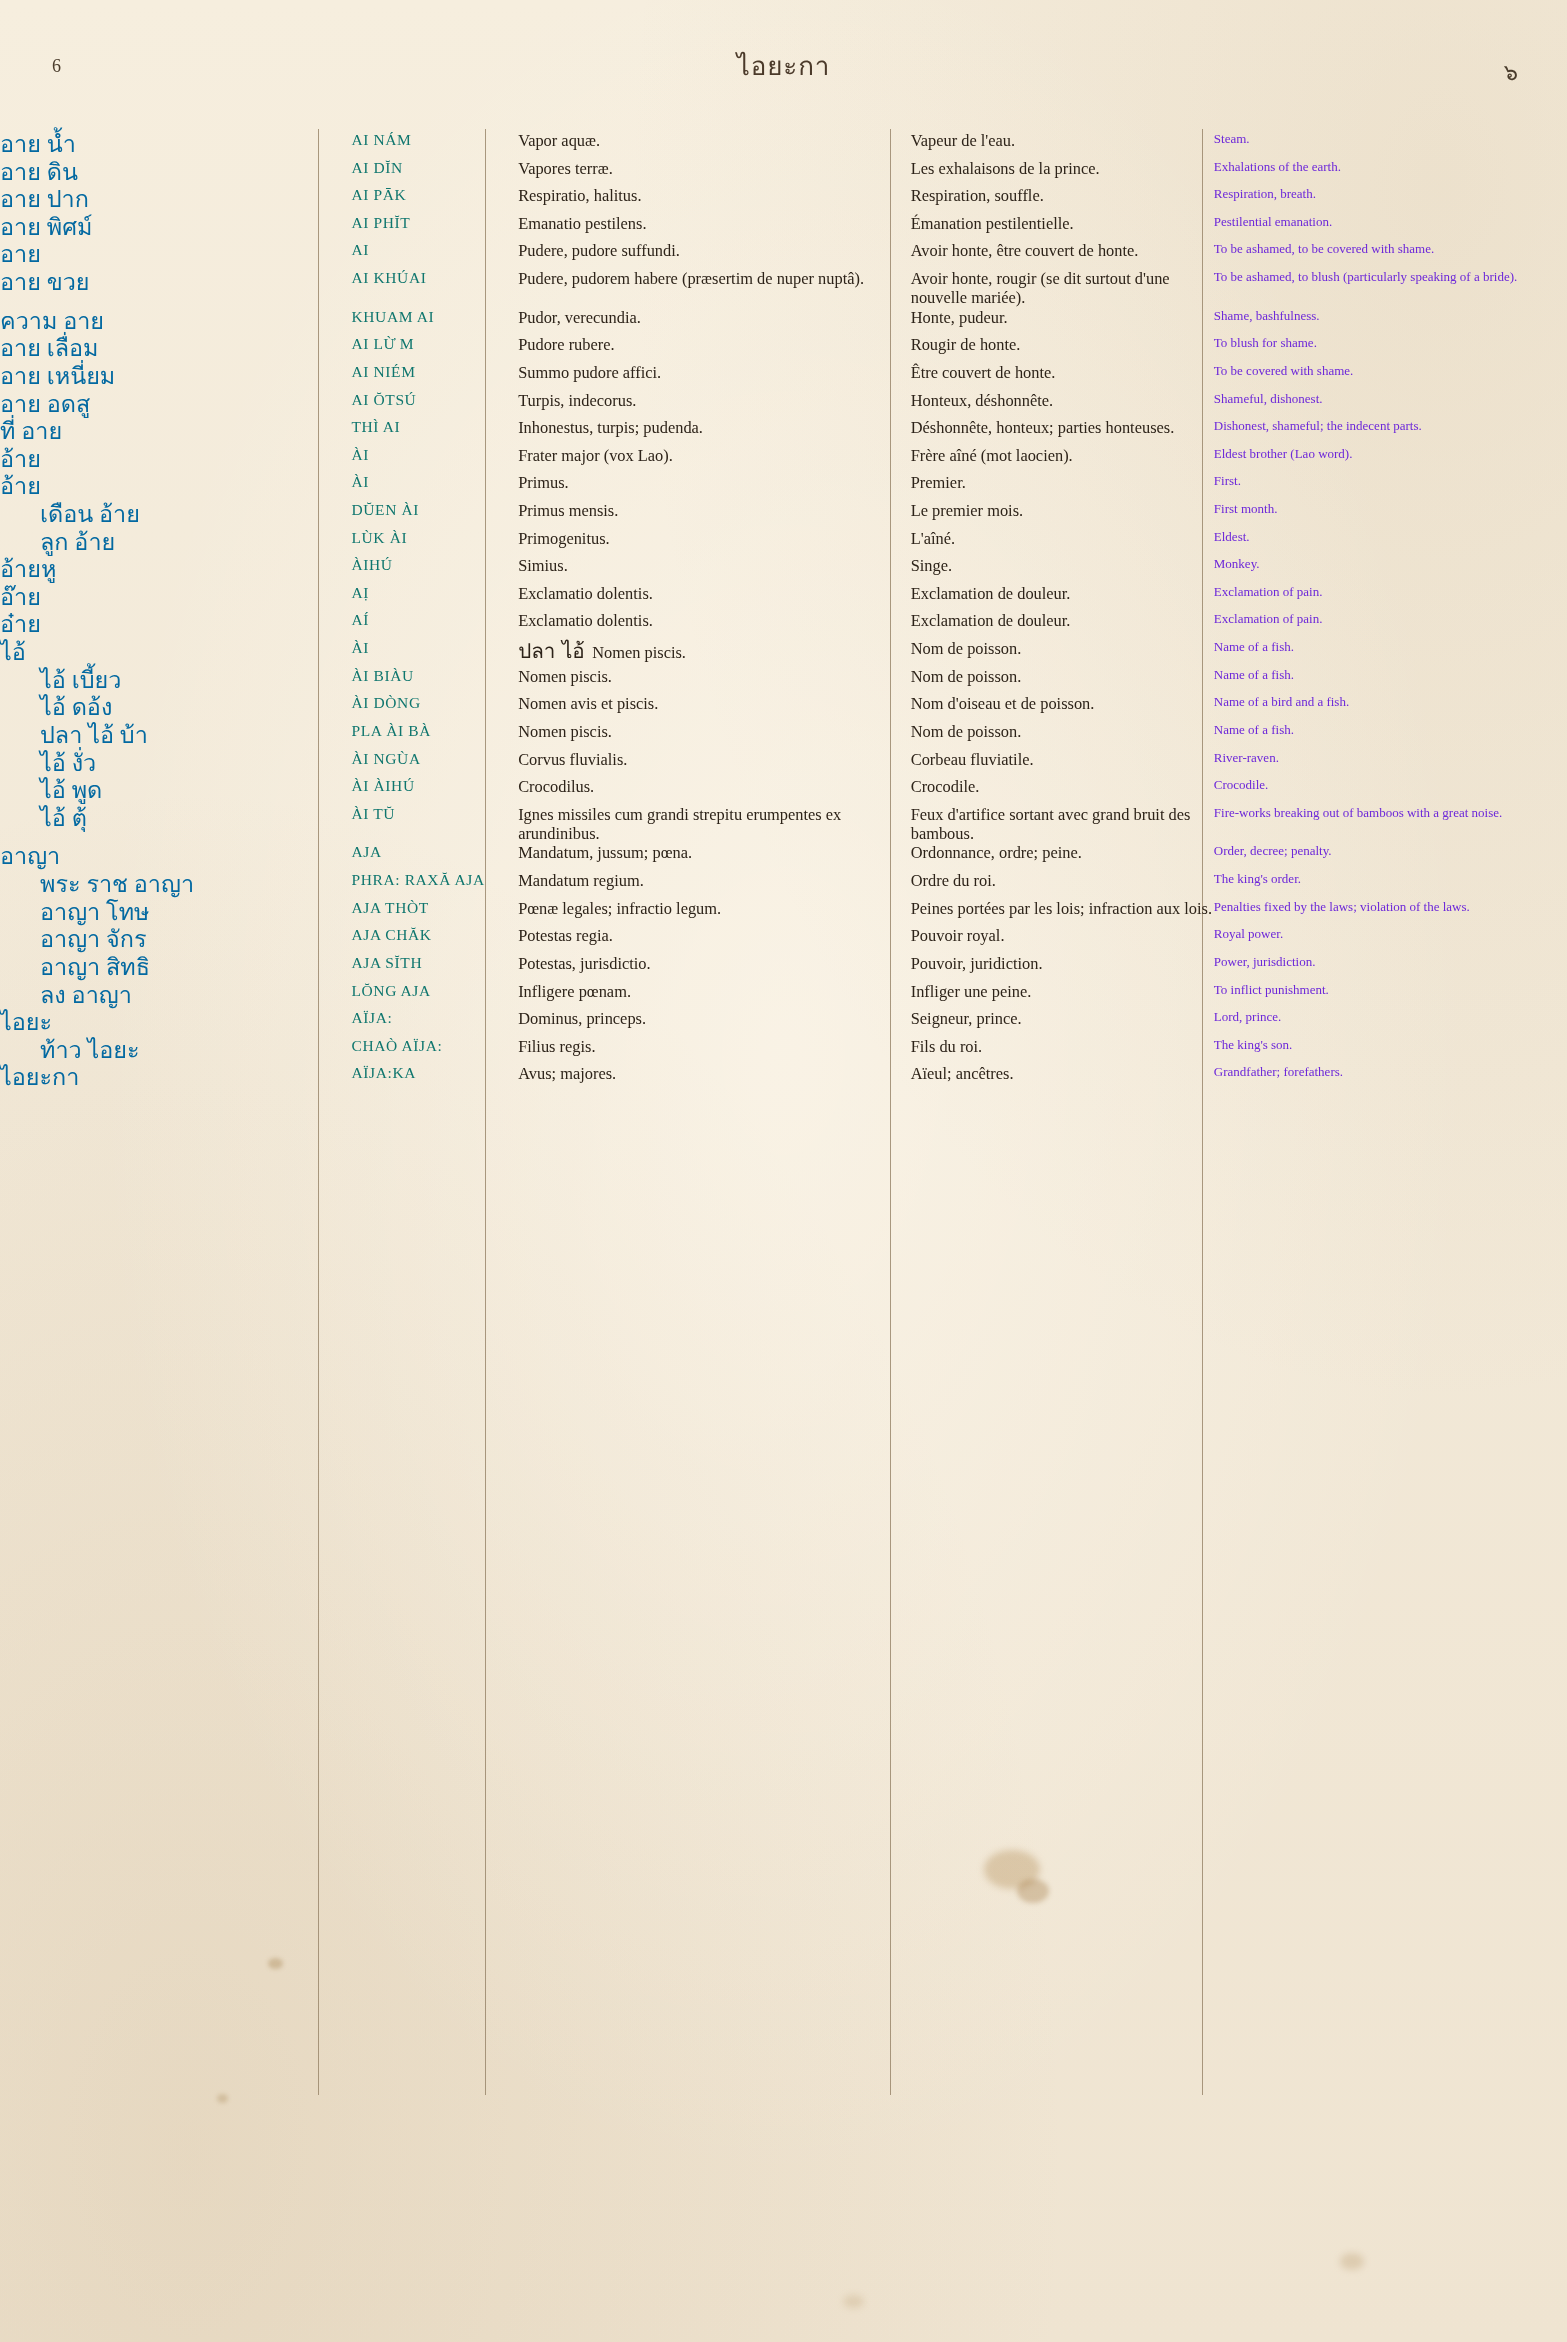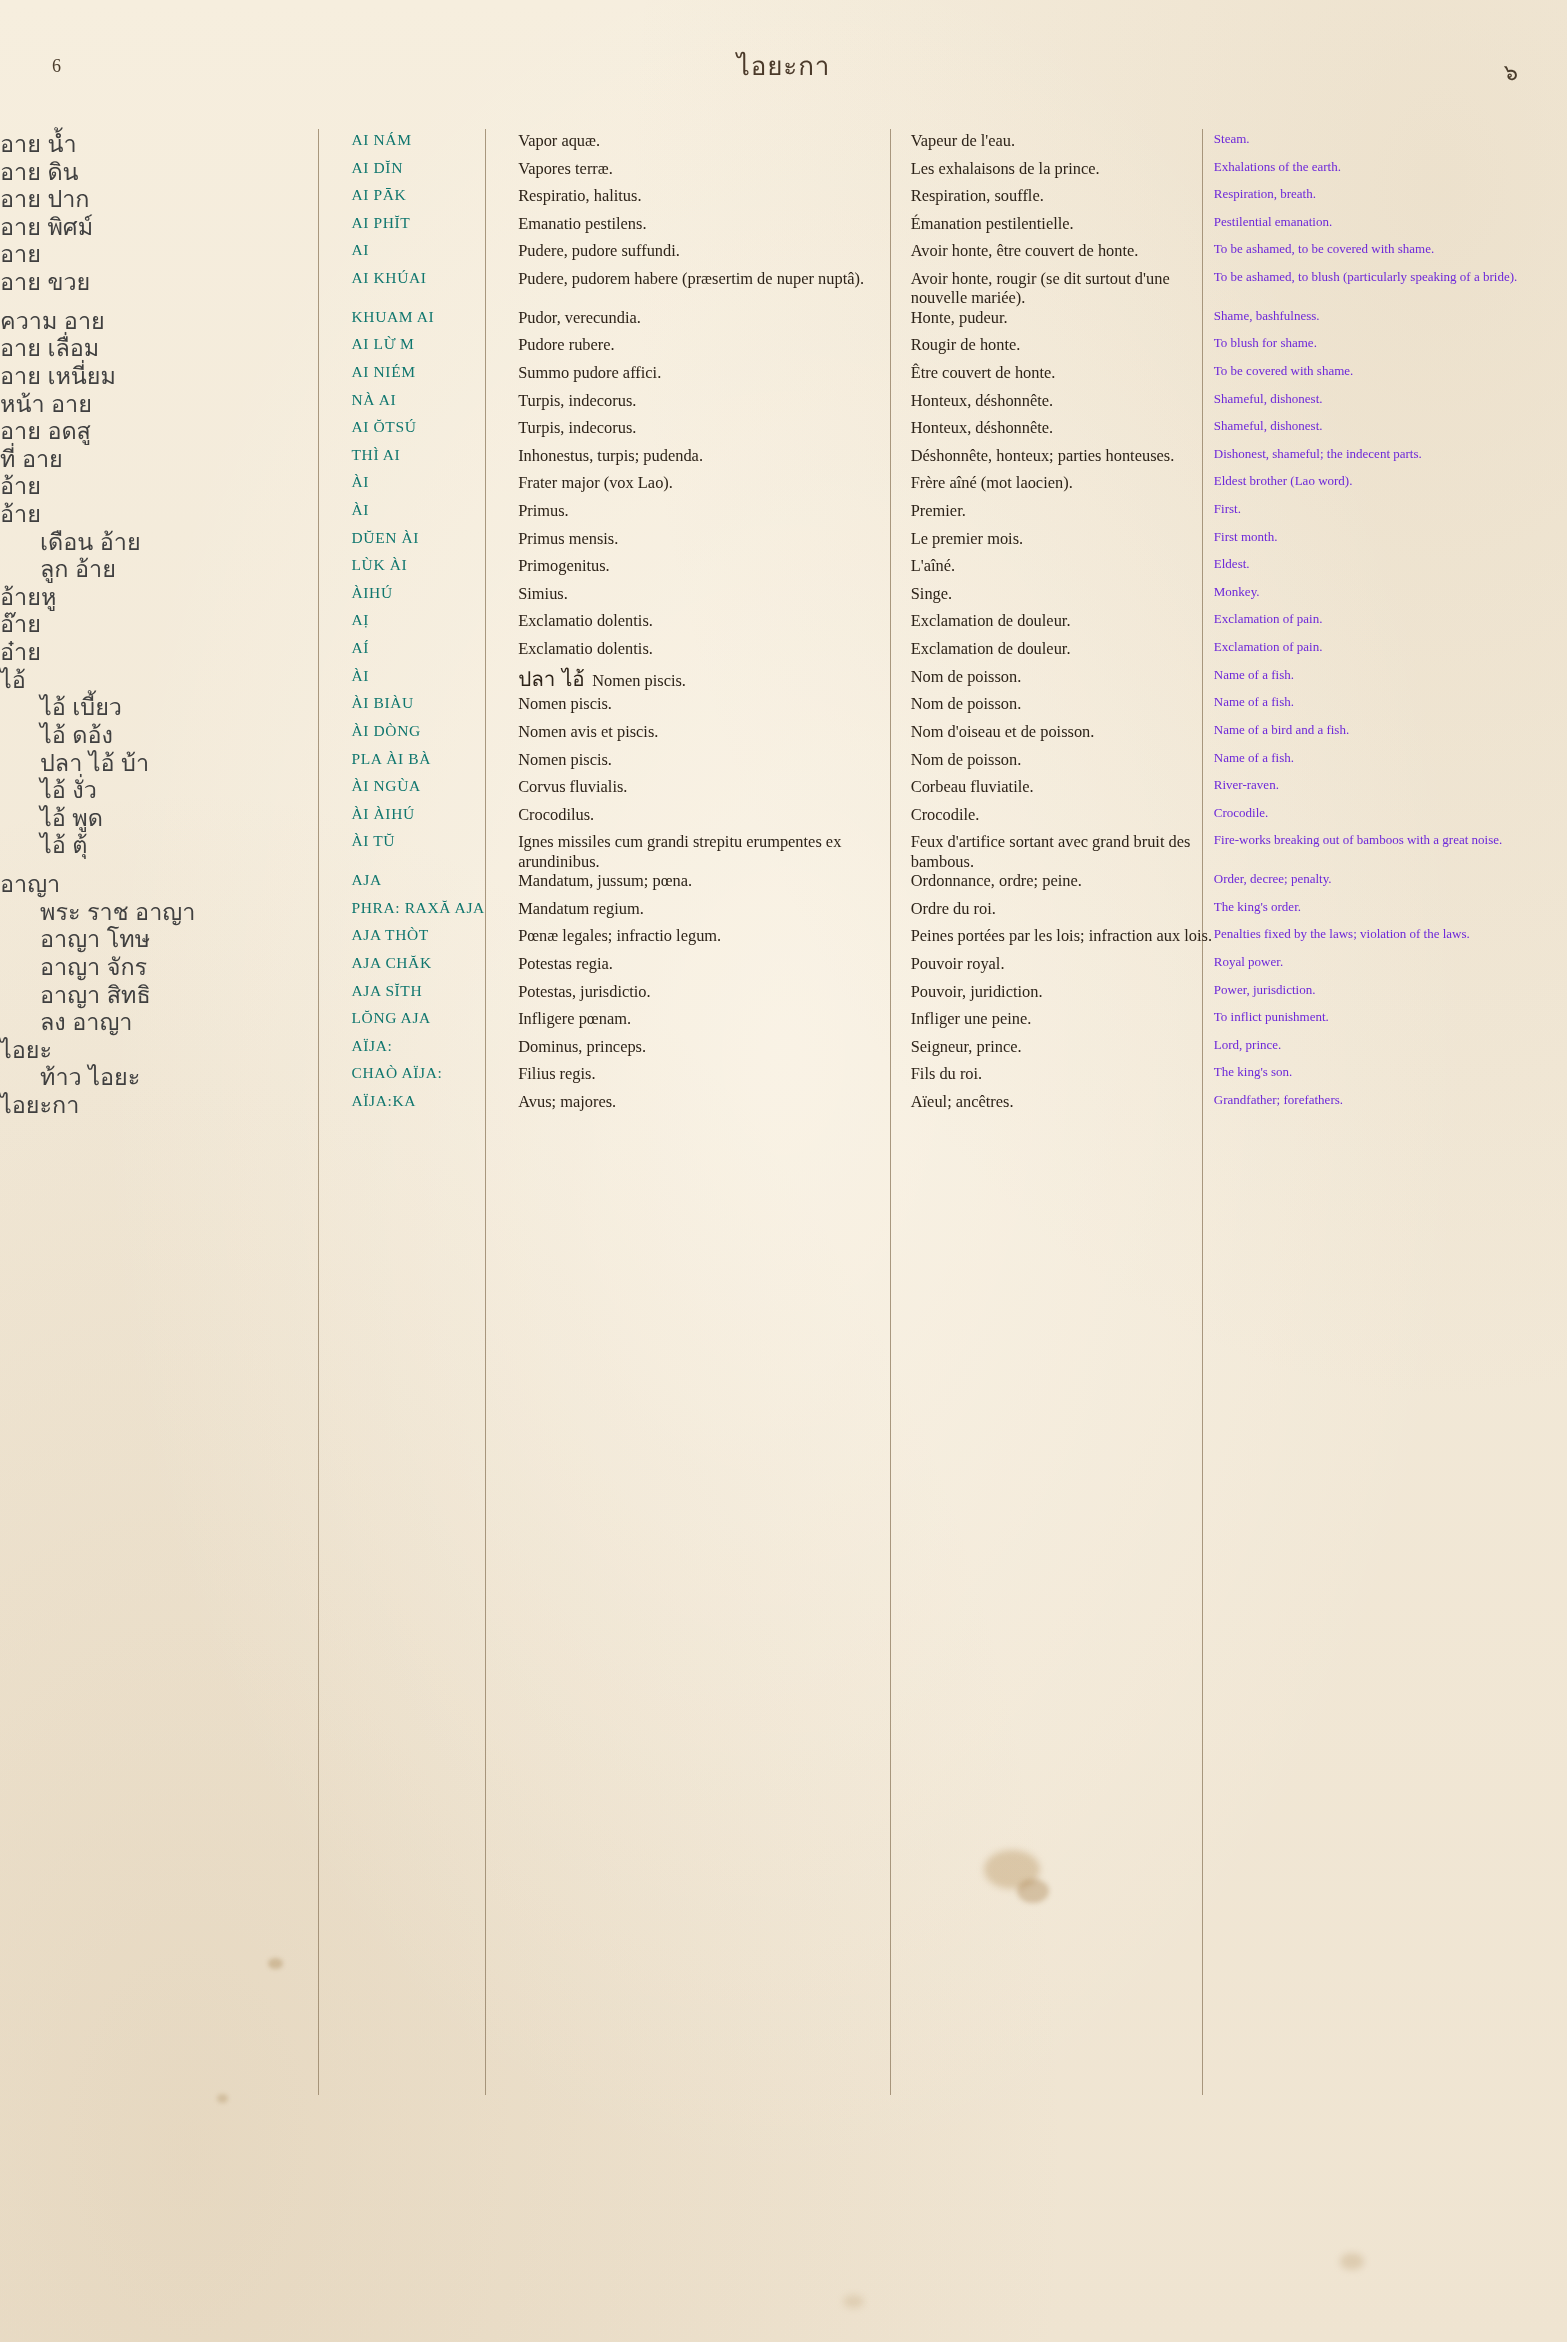--- a/index.html
+++ b/index.html
@@ -84,23 +84,23 @@
     width: 1567px;
     border-collapse: collapse;
   }
   table.dict td {
     vertical-align: top;
     padding: 0 0 0 0;
     line-height: 1.18;
   }
   td.thai {
     width: 318px;
-    font-family: Liberation Sans, sans-serif;
+    font-family: Liberation Serif, serif;
     font-size: 23.4px;
-    color: #404040;
+    color: #0369a1;
     text-align: left;
     padding-left: 56px;
     padding-right: 9.4px;
     white-space: nowrap;
   }
   td.thai.indent1 { padding-left: 40px; }
   td.translit {
     width: 168px;
     font-variant: small-caps;
     font-size: 15.5px;
@@ -225,27 +225,20 @@
           <td class="english">To blush for shame.</td>
         </tr>
         <tr class="row">
           <td class="thai">อาย เหนี่ยม</td>
           <td class="translit">AI NIÉM</td>
           <td class="latin">Summo pudore affici.</td>
           <td class="french">Être couvert de honte.</td>
           <td class="english">To be covered with shame.</td>
         </tr>
         <tr class="row">
-          <td class="thai">หน้า อาย</td>
-          <td class="translit">NÀ AI</td>
-          <td class="latin">Turpis, indecorus.</td>
-          <td class="french">Honteux, déshonnête.</td>
-          <td class="english">Shameful, dishonest.</td>
-        </tr>
-        <tr class="row">
           <td class="thai">อาย อดสู</td>
           <td class="translit">AI ŎTSÚ</td>
           <td class="latin">Turpis, indecorus.</td>
           <td class="french">Honteux, déshonnête.</td>
           <td class="english">Shameful, dishonest.</td>
         </tr>
         <tr class="row">
           <td class="thai">ที่ อาย</td>
           <td class="translit">THÌ AI</td>
           <td class="latin">Inhonestus, turpis; pudenda.</td>

